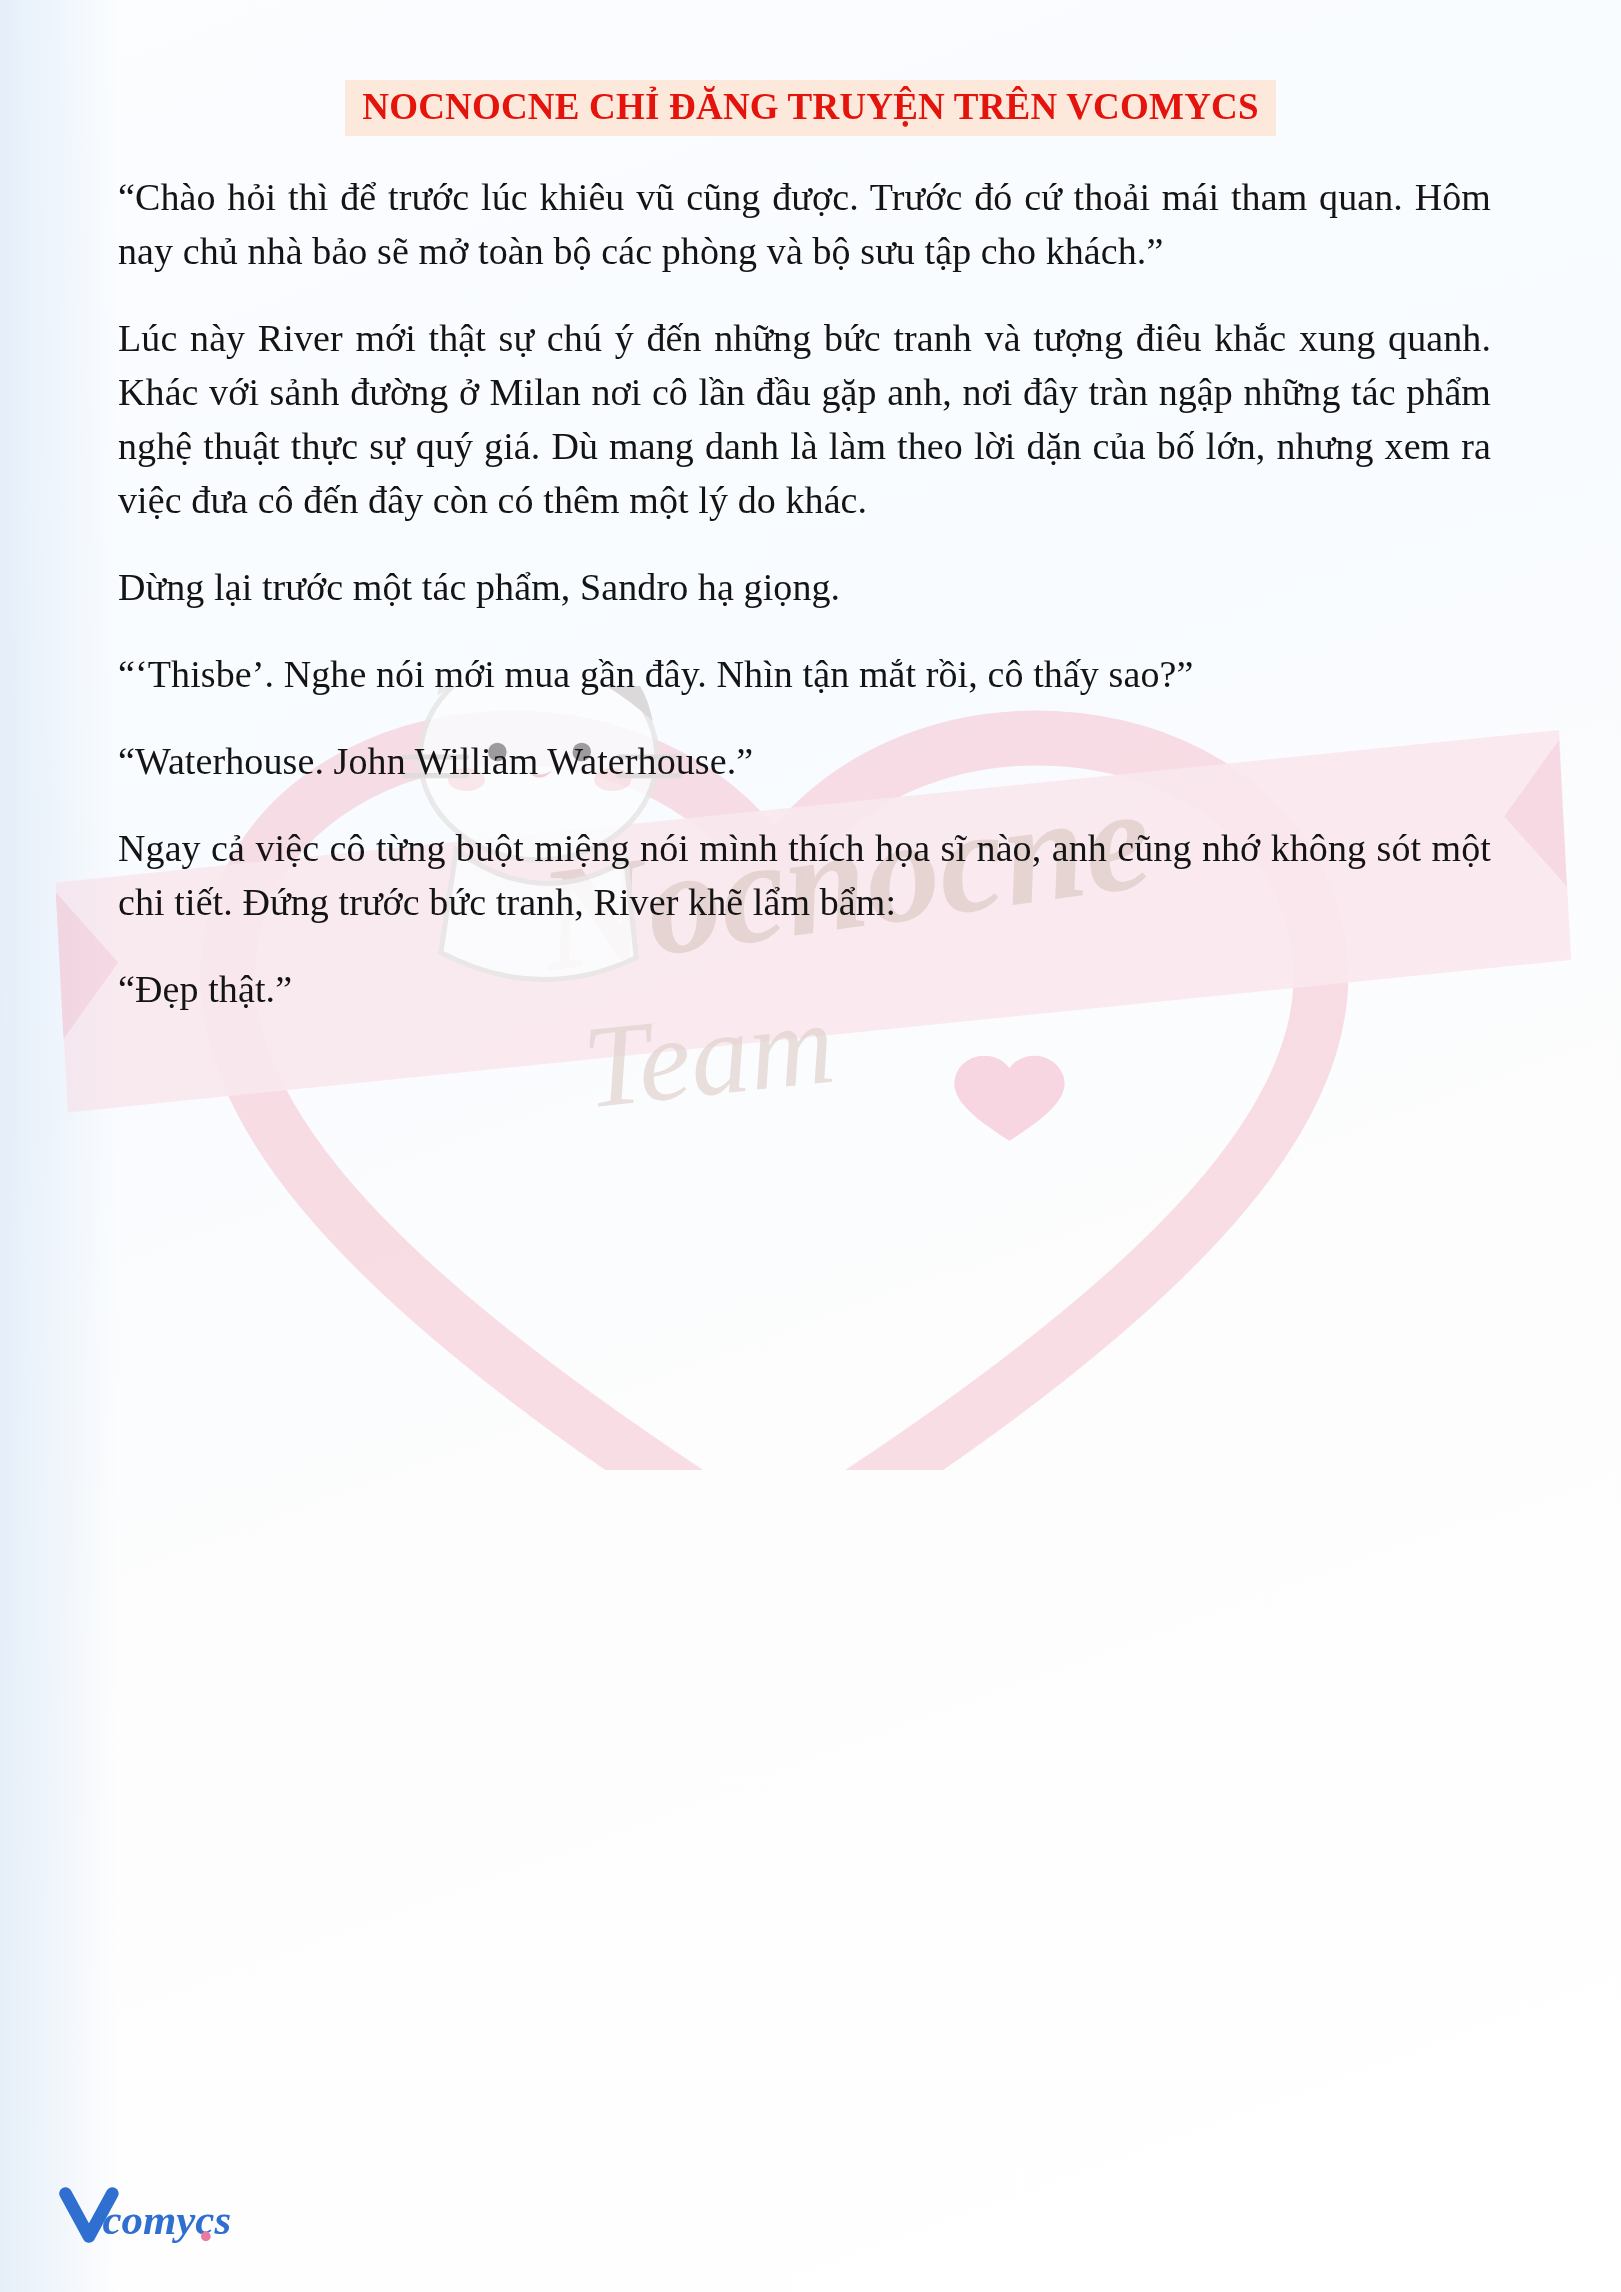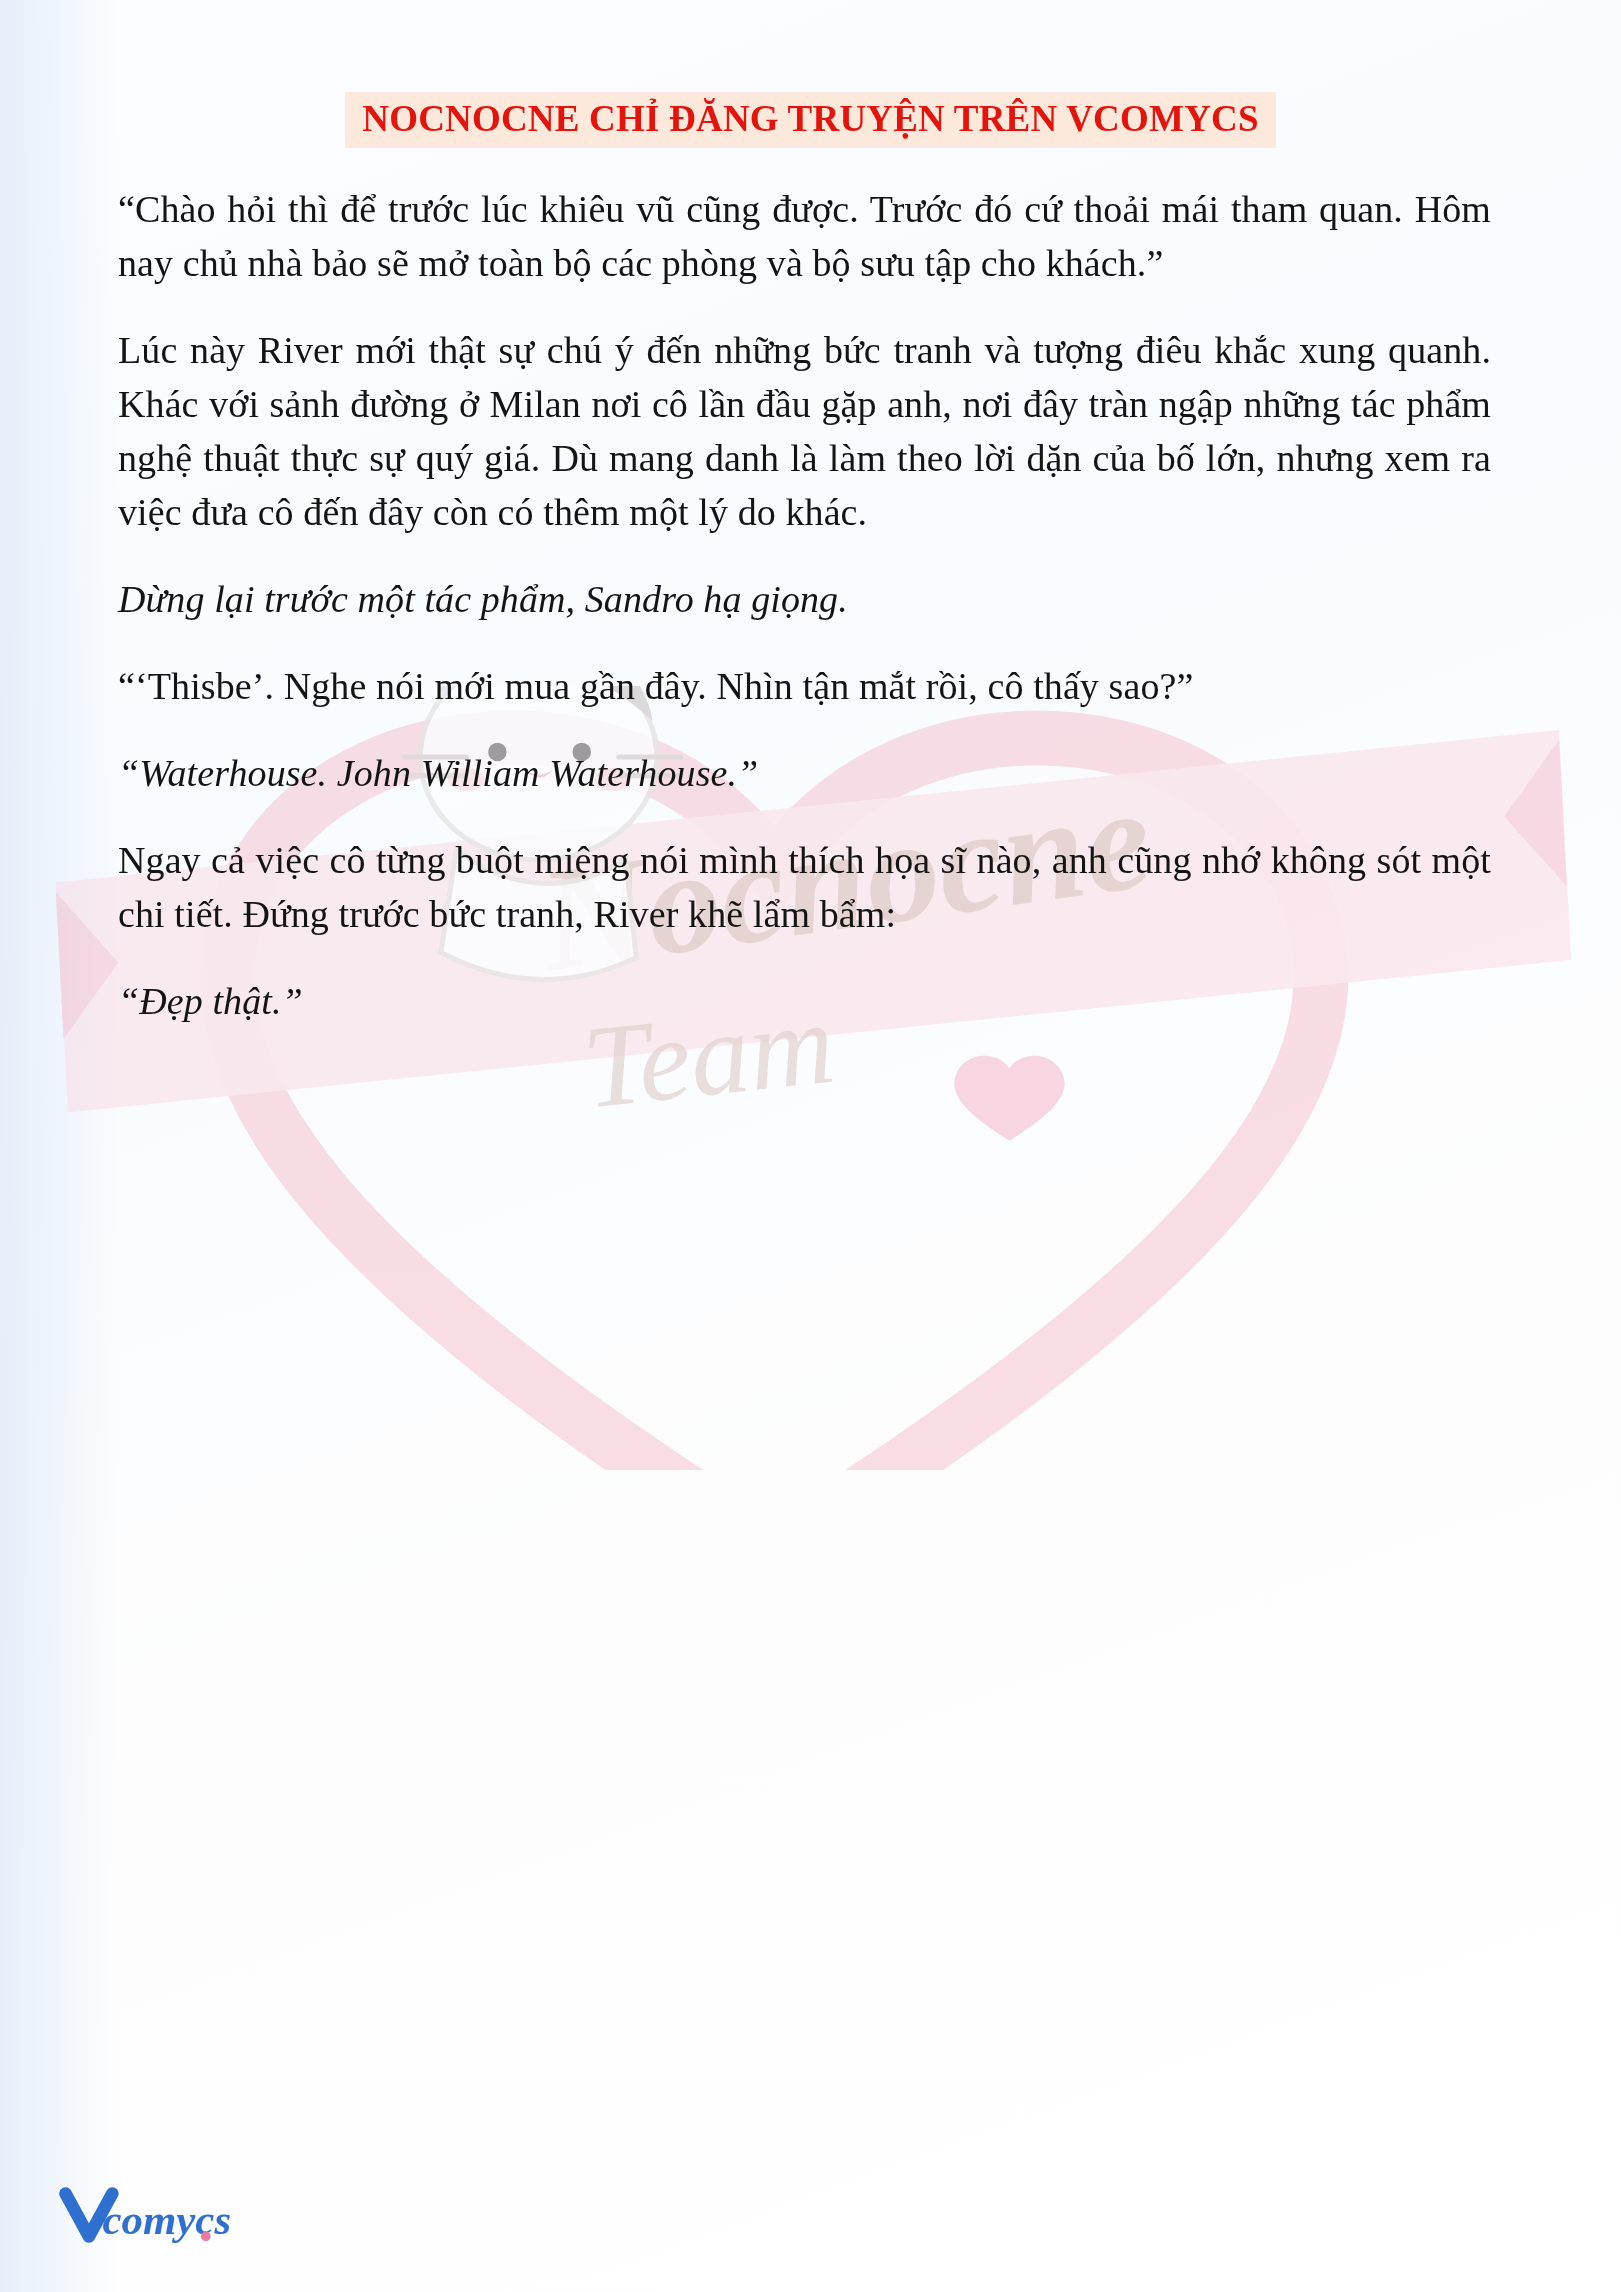--- a/index.html
+++ b/index.html
@@ -43,21 +43,21 @@
     z-index: 1;
   }
   .watermark svg { display: block; }
 
   
   .content {
     position: absolute;
     left: 0; top: 0;
     width: 1621px;
     z-index: 3;
-    padding: 12px 118px;
+    padding: 0 118px;
     box-sizing: border-box;
   }
 
   .banner {
     margin-top: 80px;
     margin-bottom: 35px;
     text-align: center;
   }
   .banner-inner {
     display: inline-block;
@@ -73,21 +73,21 @@
 
   p.para {
     font-size: 38px;
     line-height: 1.42;
     color: #141414;
     margin: 0 12px 33px 0;
     text-align: justify;
     text-justify: inter-word;
     letter-spacing: 0.1px;
   }
-  p.para.last-left { text-align: left; font-style: italic; }
+  p.para.last-left { text-align: left; }
 
   
   .footer-logo {
     position: absolute;
     left: 59px;
     bottom: 41px;
     z-index: 4;
     width: 206px;
     height: 76px;
   }

